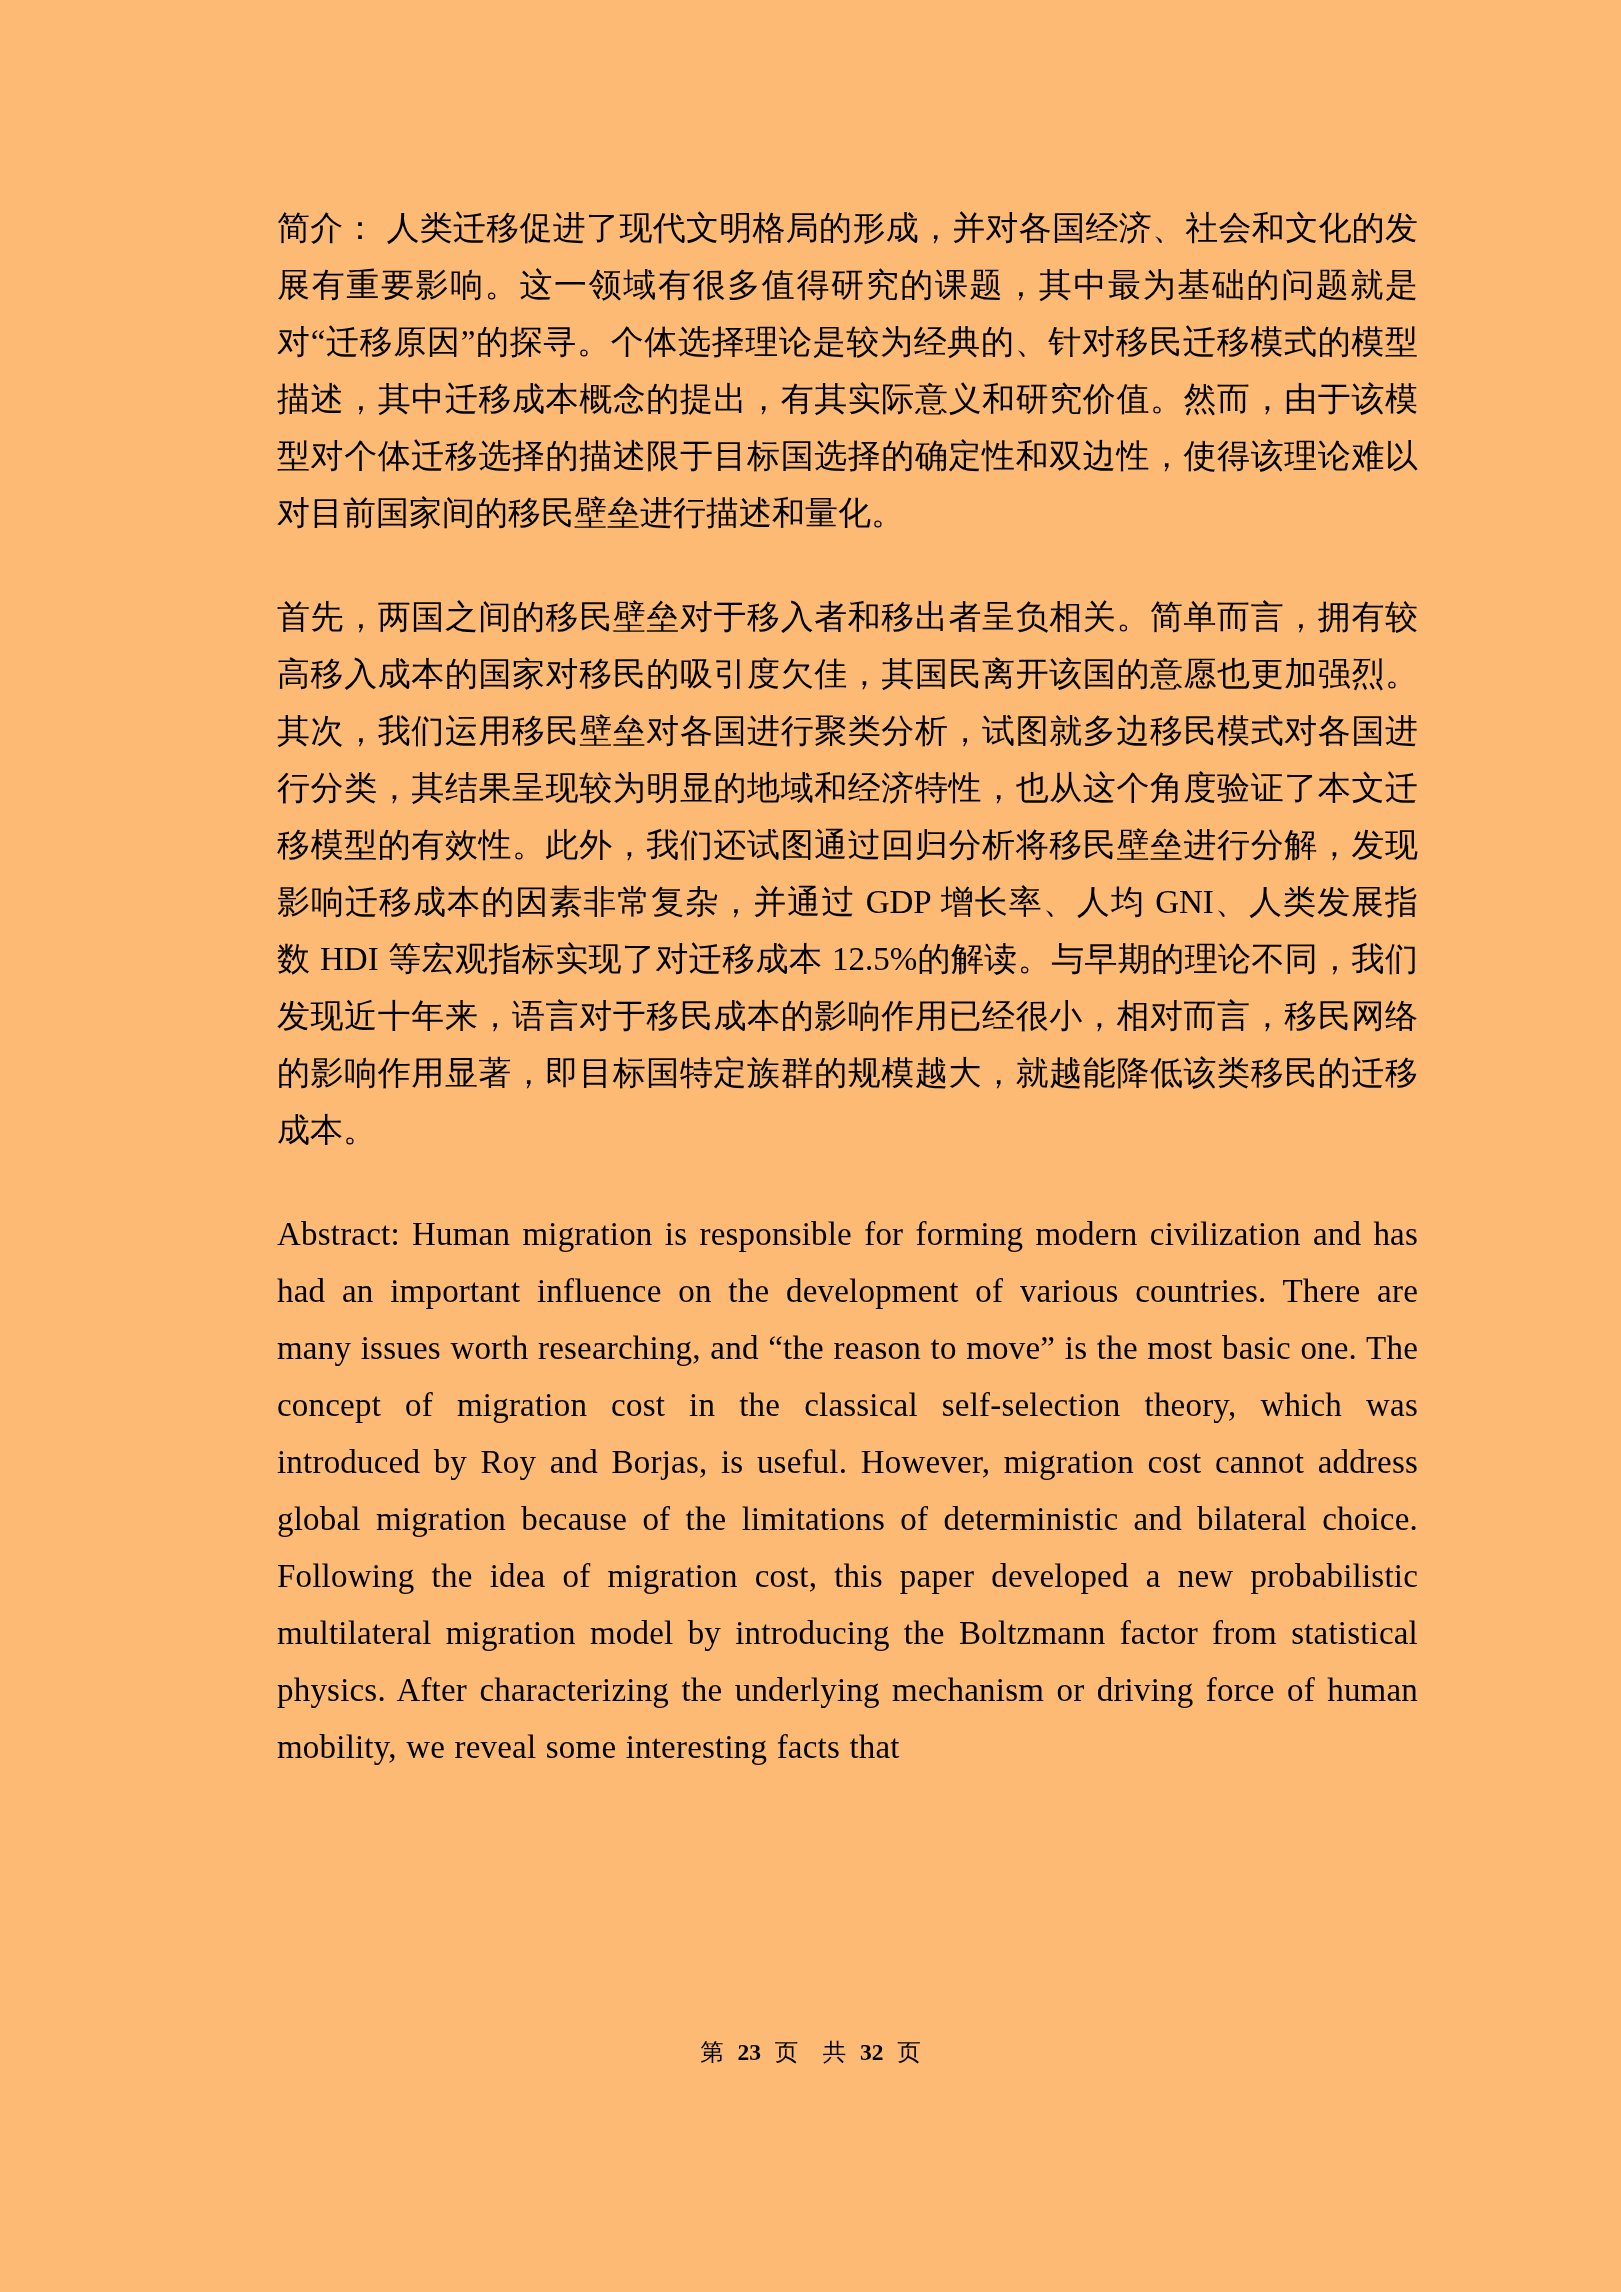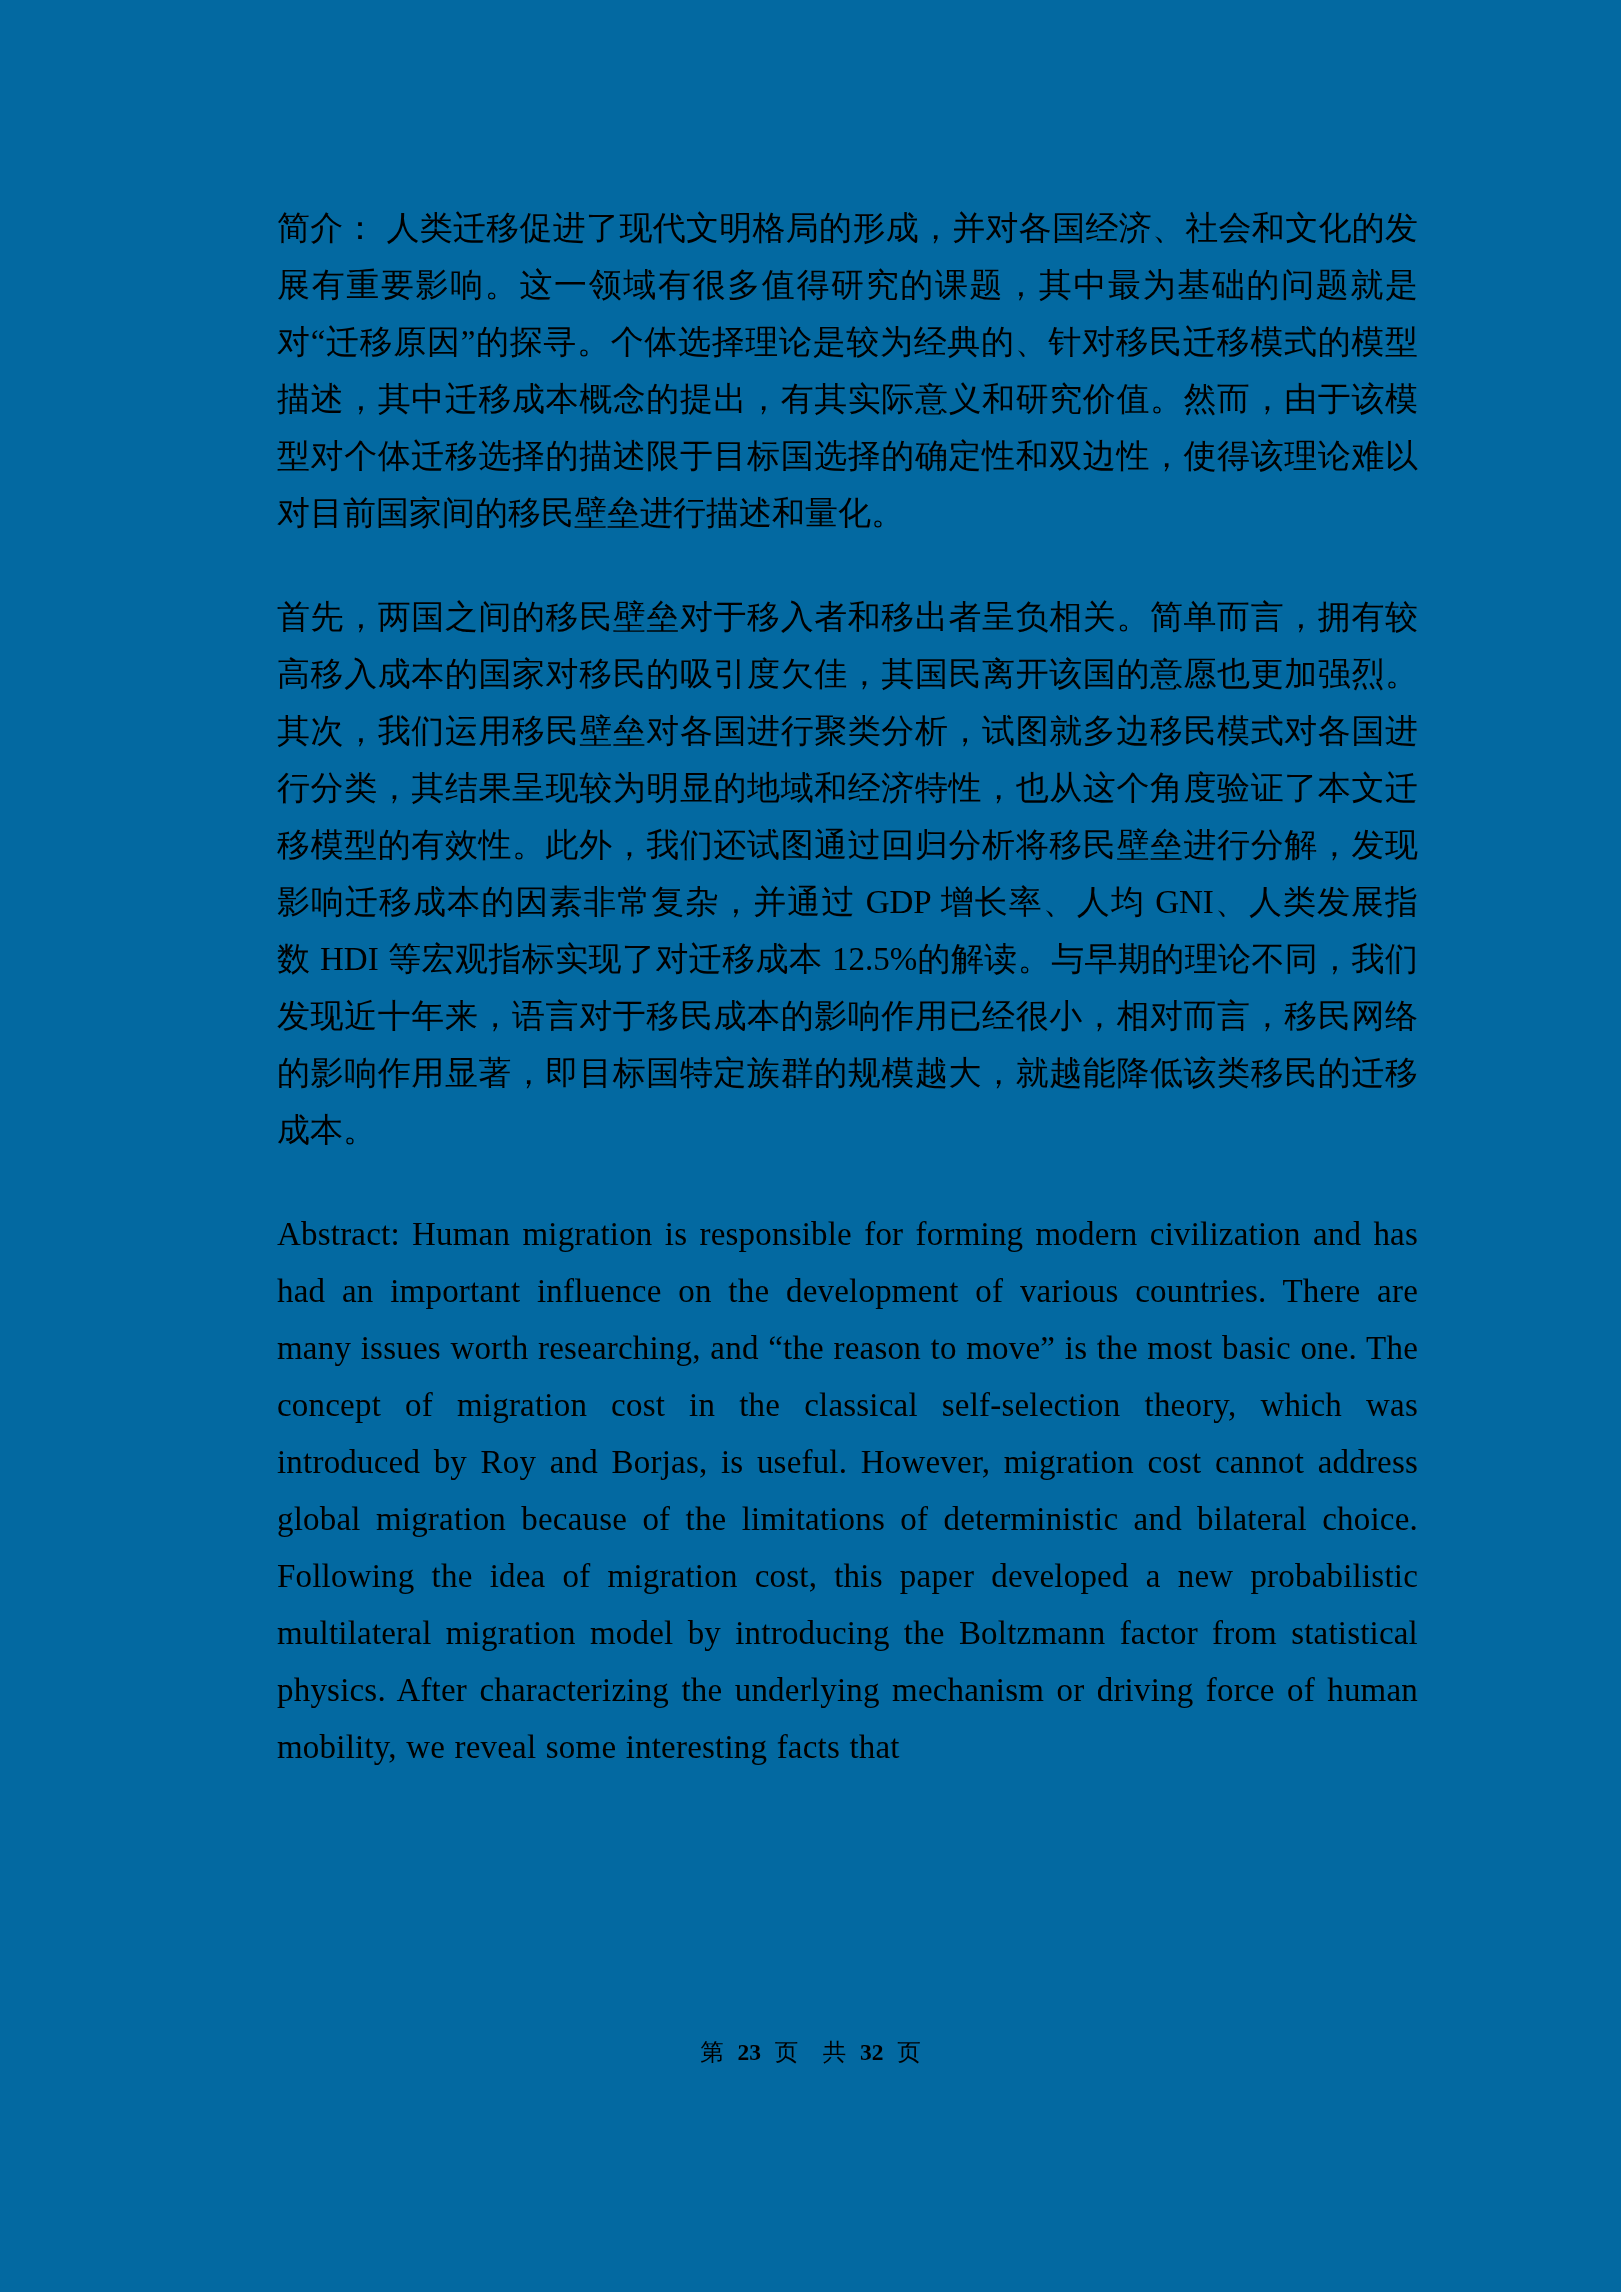--- a/index.html
+++ b/index.html
@@ -14,21 +14,21 @@
     color: #000000;
     position: relative;
     overflow: hidden;
   }
   .page {
     position: absolute;
     left: 0;
     top: 0;
     width: 1621px;
     height: 2293px;
-    background: #0369a1;
+    background: #fdba74;
   }
   .content {
     position: absolute;
     left: 277px;
     top: 200px;
     width: 1141px;
   }
   .para {
     margin: 0 0 47px 0;
     font-size: 33px;

